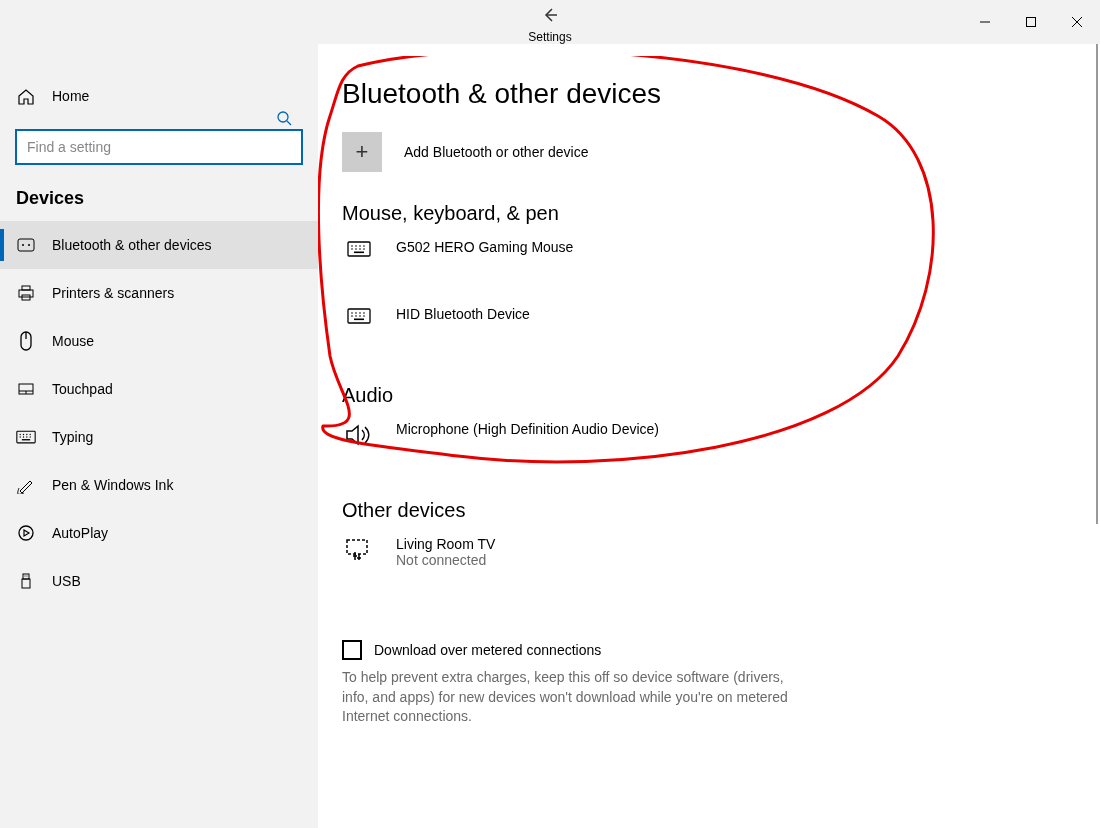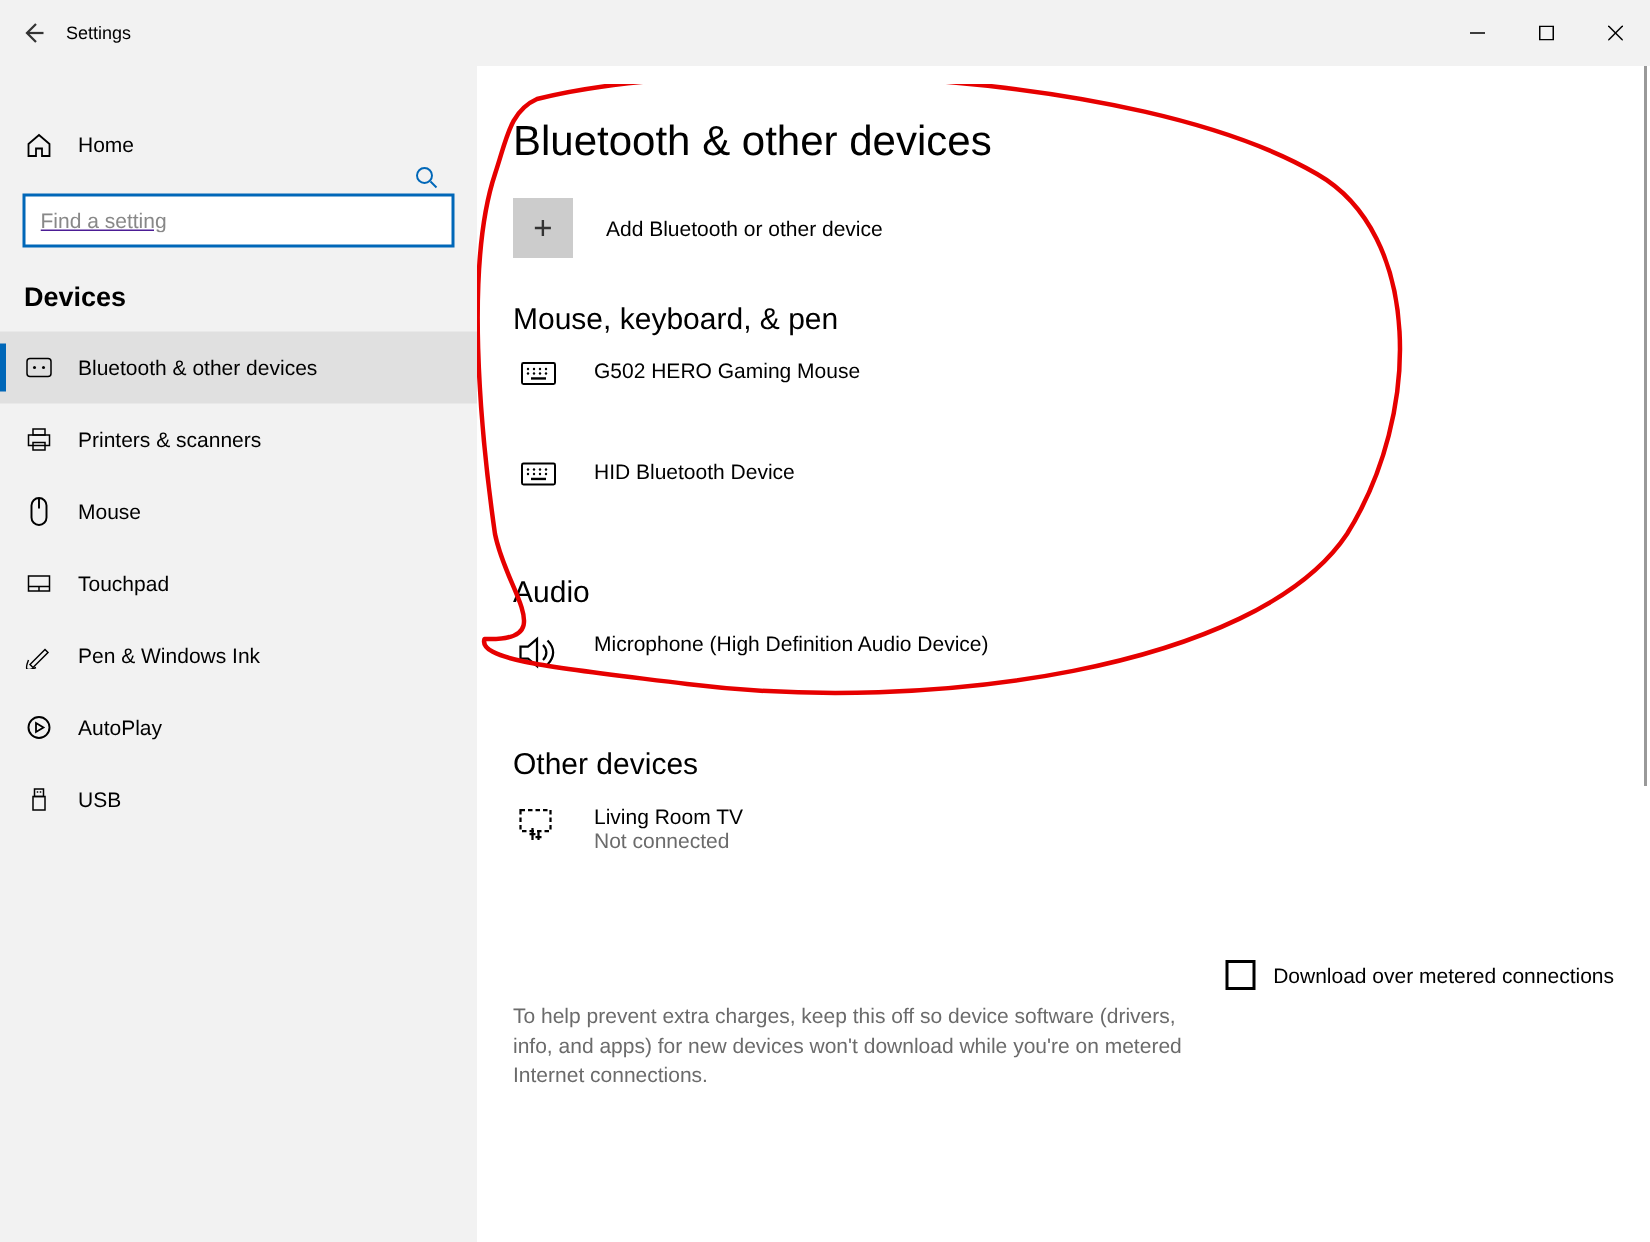--- a/index.html
+++ b/index.html
@@ -12,20 +12,21 @@
     height: 828px;
     overflow: hidden;
     position: relative;
   }
   .titlebar {
     height: 44px;
     display: flex;
     align-items: center;
     background: #f2f2f2;
     position: relative;
+    flex-direction: column;
   }
   .titlebar .back {
     width: 44px;
     display: flex;
     align-items: center;
     justify-content: center;
     height: 100%;
   }
   .titlebar .title {
     font-size: 12px;
@@ -70,22 +71,21 @@
   }
   .search {
     width: 100%;
     height: 34px;
     border: 1px solid #0067b8;
     background: #fff;
     padding: 0 34px 0 10px;
     font-family: inherit;
     font-size: 14px;
     outline: 1px solid #0067b8;
-    color: #4c1d95;
-    text-decoration: underline;
+    color: #a16207;
   }
   .search::placeholder { color: #888; }
   .search-btn {
     position: absolute;
     right: 24px;
     margin-top: -28px;
     color: #0067b8;
   }
   .category-label {
     padding: 6px 16px 12px 16px;
@@ -157,21 +157,20 @@
     justify-content:center;
     padding-top:2px;
   }
   .device-row .dlabel { padding-top: 0; }
   .sub { color: #6b6b6b; font-size: 14px; }
   .check-row {
     display: flex;
     align-items: center;
     gap: 12px;
     margin-top: 50px;
-    justify-content: flex-end;
   }
   .check-box {
     width: 20px;
     height: 20px;
     border: 2px solid #000;
   }
   .help {
     color: #6b6b6b;
     font-size: 14px;
     max-width: 450px;
@@ -281,20 +280,37 @@
         </div>
         <div class="nav-item">
           <span class="icon">
             <svg width="18" height="18" viewBox="0 0 18 18">
               <rect x="2" y="4" width="14" height="10" stroke="#000" fill="none"></rect>
               <line x1="2" y1="11" x2="16" y2="11" stroke="#000"></line>
               <line x1="9" y1="11" x2="9" y2="14" stroke="#000"></line>
             </svg>
           </span>
           <span>Touchpad</span>
+        </div>
+        <div class="nav-item">
+          <span class="icon">
+            <svg width="24" height="16" viewBox="0 0 24 16">
+              <rect x="1" y="1" width="22" height="14" rx="1" stroke="#000" fill="none" stroke-width="1.3"></rect>
+              <circle cx="5" cy="5" r="0.8" fill="#000"></circle>
+              <circle cx="9" cy="5" r="0.8" fill="#000"></circle>
+              <circle cx="13" cy="5" r="0.8" fill="#000"></circle>
+              <circle cx="17" cy="5" r="0.8" fill="#000"></circle>
+              <circle cx="5" cy="8" r="0.8" fill="#000"></circle>
+              <circle cx="9" cy="8" r="0.8" fill="#000"></circle>
+              <circle cx="13" cy="8" r="0.8" fill="#000"></circle>
+              <circle cx="17" cy="8" r="0.8" fill="#000"></circle>
+              <rect x="7" y="10.5" width="10" height="1.6" fill="#000"></rect>
+            </svg>
+          </span>
+          <span>Typing</span>
         </div>
         <div class="nav-item">
           <span class="icon">
             <svg width="18" height="18" viewBox="0 0 18 18">
               <path d="M3 15 L13 5 L15 7 L5 17 Z" stroke="#000" fill="none"></path>
               <path d="M2 12 C 2 12 0 17 1 18 C 2 19 7 17 7 17" stroke="#000" fill="none"></path>
             </svg>
           </span>
           <span>Pen &amp; Windows Ink</span>
         </div>

